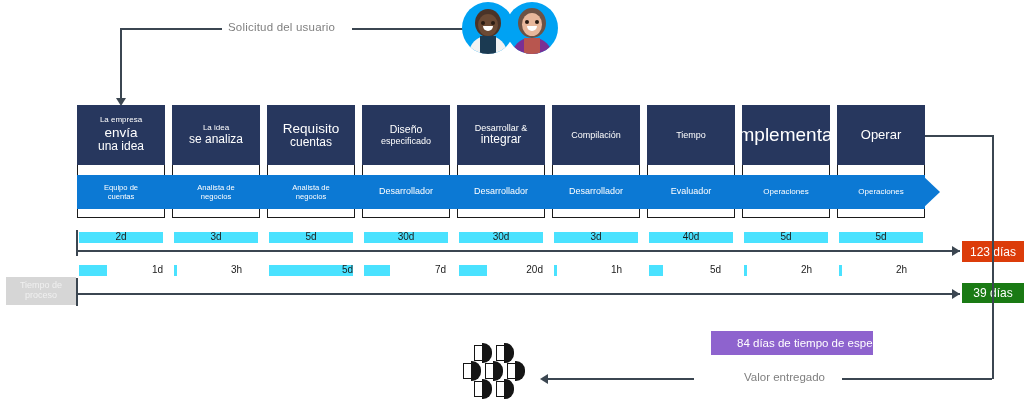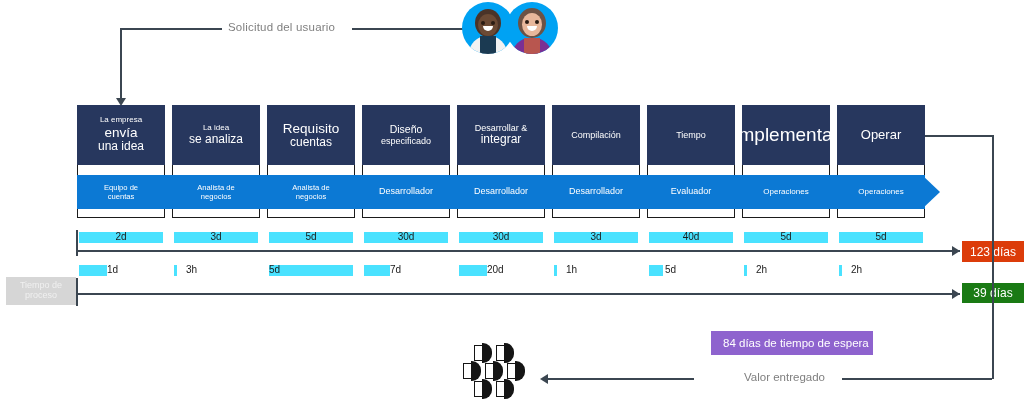--- a/index.html
+++ b/index.html
@@ -57,38 +57,38 @@
   .roleband{position:absolute;left:77px;top:175px;height:34px;background:#0c79d4;}
   .roletip{
     position:absolute;top:175px;width:0;height:0;
     border-top:17px solid transparent;border-bottom:17px solid transparent;
     border-left:18px solid #0c79d4;
   }
 
   
   .bar{position:absolute;background:#4ae2ff;height:11px;}
   .bartext{position:absolute;font-size:10px;color:#1b1b1b;text-align:center;}
-  .ptext{position:absolute;font-size:10px;color:#1b1b1b;text-align:left;}
+  .ptext{position:absolute;font-size:10px;color:#1b1b1b;text-align:right;}
 
   
   .sidelbl{
     position:absolute;display:flex;align-items:center;justify-content:center;
     text-align:center;line-height:1.1;box-sizing:border-box;
   }
   .sidelbl.orange{left:14px;top:230px;width:62px;height:28px;background:#f8b000;color:#ffffff;font-size:11px;}
   .sidelbl.grey{left:6px;top:277px;width:70px;height:28px;background:#d6d6d6;color:#f0f0f0;font-size:9px;}
 
   
   .badge{
     position:absolute;display:flex;align-items:center;justify-content:center;
     color:#ffffff;font-size:12px;box-sizing:border-box;white-space:nowrap;
   }
   .badge.red{left:962px;top:241px;width:62px;height:21px;background:#dc3c0a;}
   .badge.green{left:962px;top:283px;width:62px;height:20px;background:#1a7a14;}
-  .badge.purple{left:711px;top:331px;width:162px;height:24px;background:#8e63ce;font-size:11.5px;justify-content:flex-start;padding-left:12px;overflow:visible;}
+  .badge.purple{left:711px;top:331px;width:162px;height:24px;background:#8e63ce;font-size:11.5px;justify-content:flex-start;padding-left:26px;overflow:visible;}
 
   
   .arr-down{
     position:absolute;width:0;height:0;
     border-left:5px solid transparent;border-right:5px solid transparent;
     border-top:8px solid #3b4651;
   }
   .arr-right{
     position:absolute;width:0;height:0;
     border-top:5px solid transparent;border-bottom:5px solid transparent;

